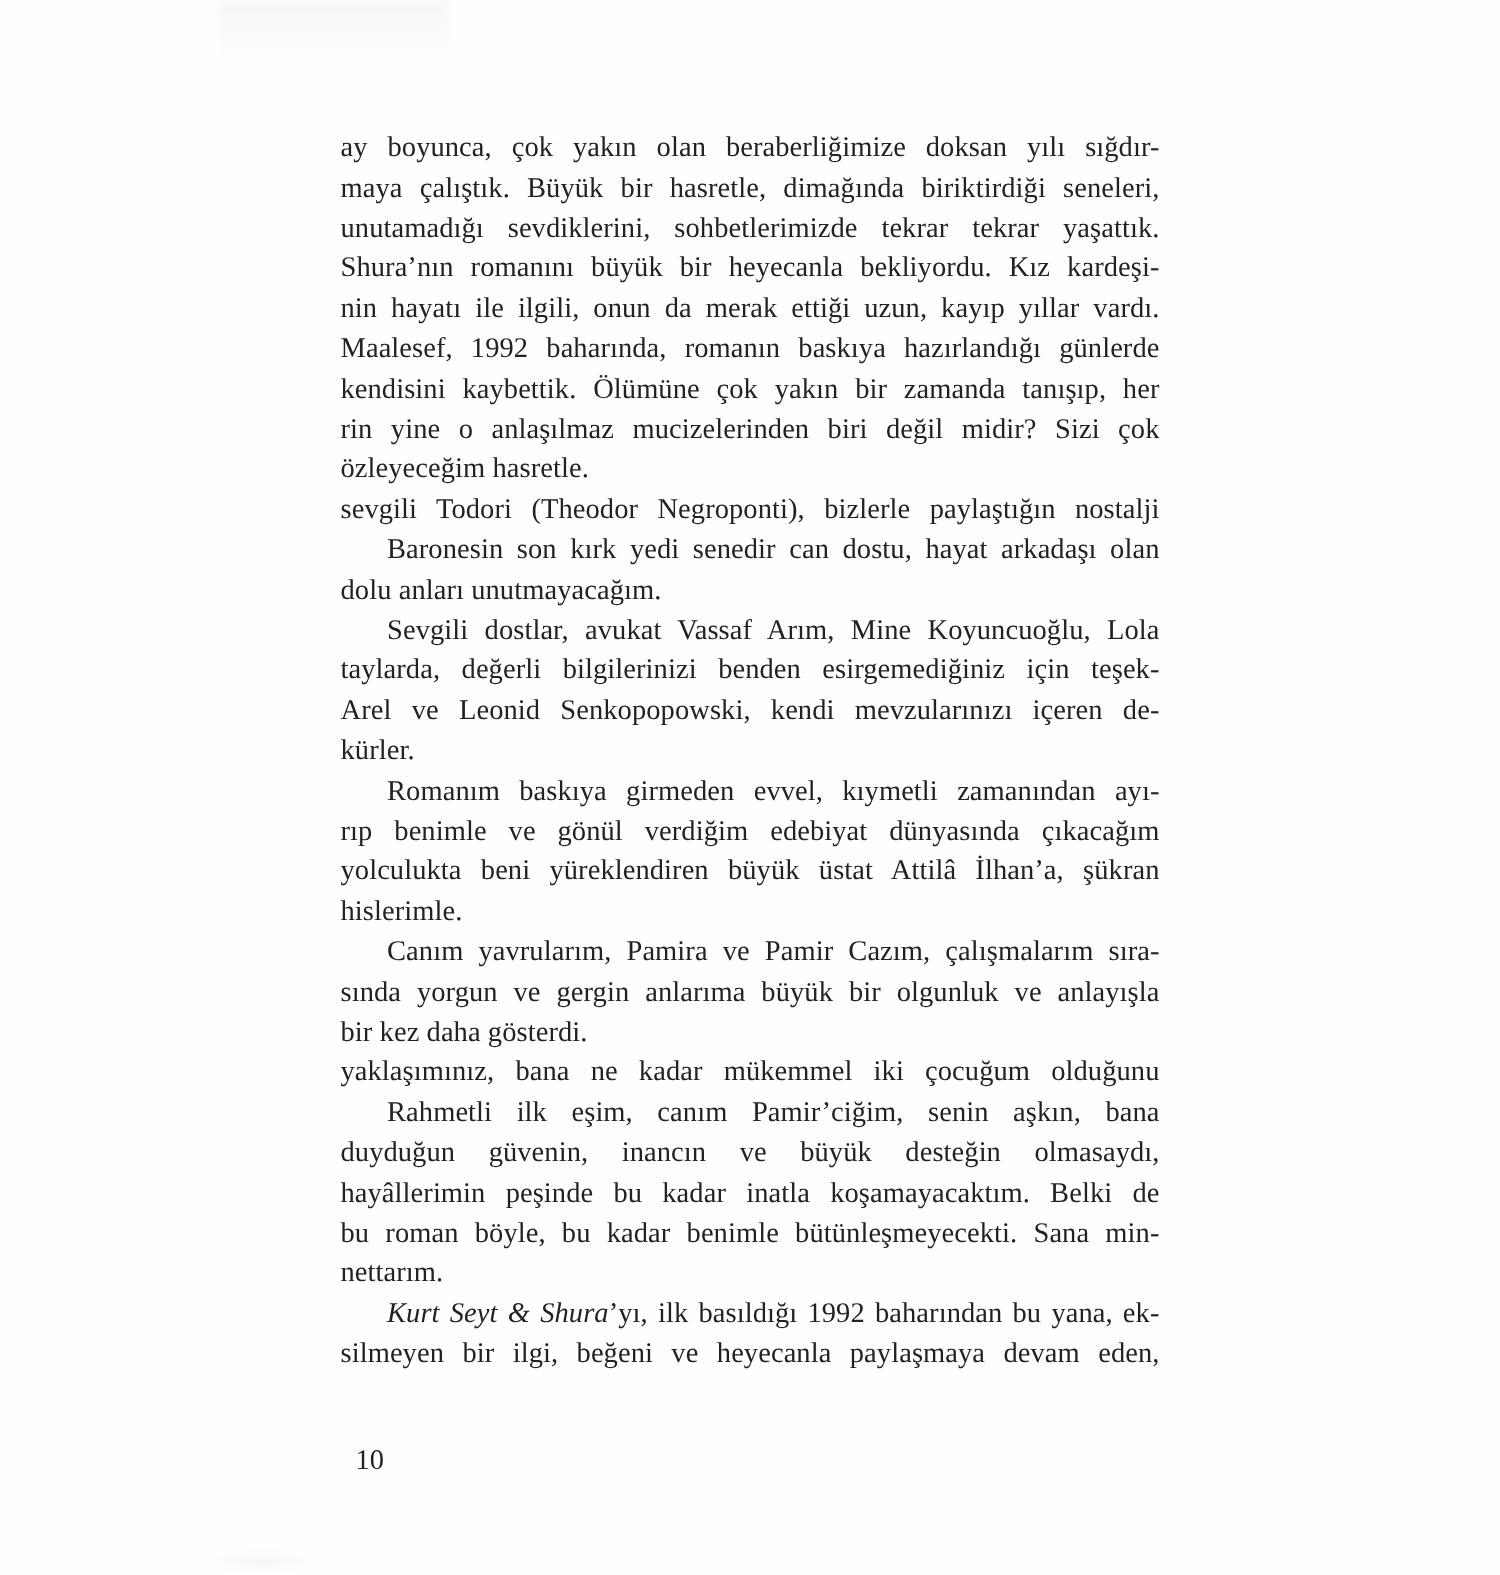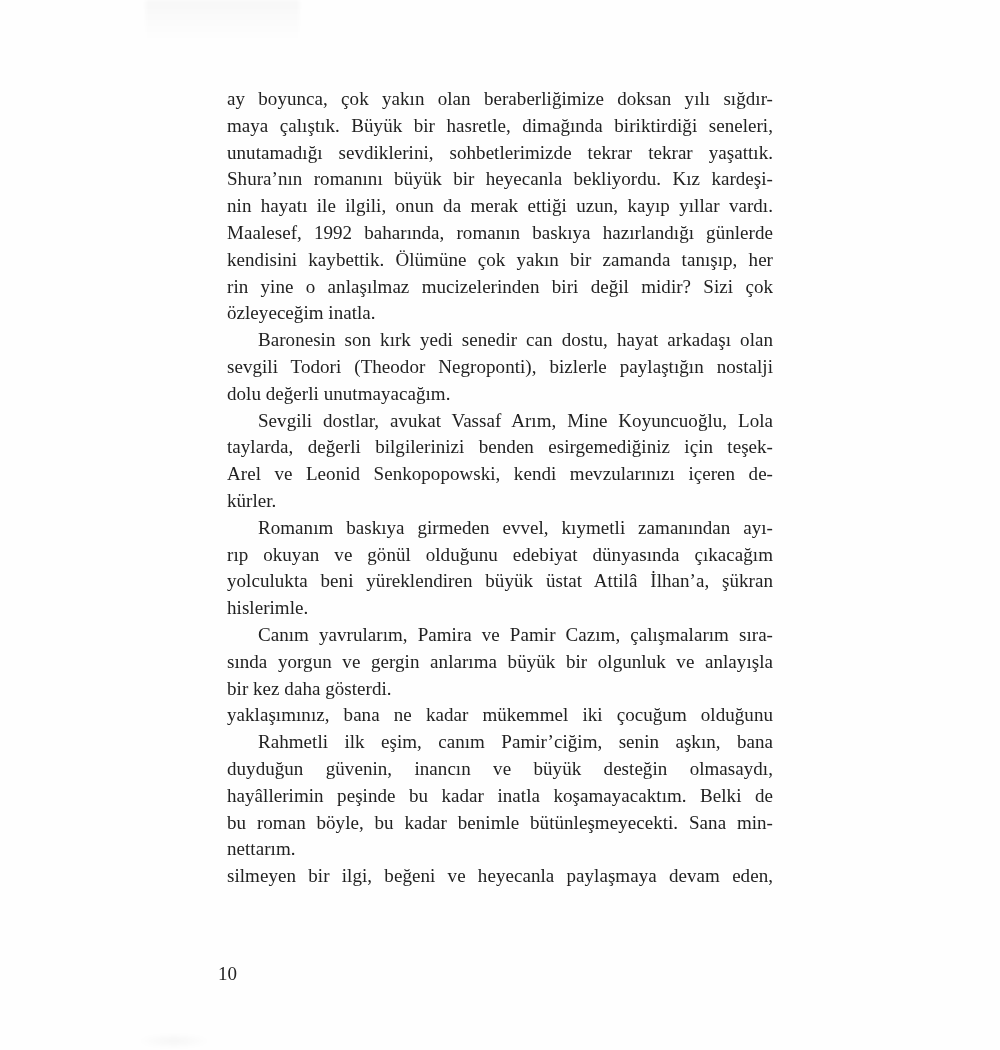--- a/index.html
+++ b/index.html
@@ -40,21 +40,21 @@
     text-indent: 31px;
   }
   .line.para-end {
     text-align-last: left;
   }
   .italic {
     font-style: italic;
   }
   .page-number {
     position: absolute;
-    left: 218px;
+    left: 237px;
     top: 960px;
     font-size: 19px;
     line-height: 27px;
     color: #222222;
   }
   
   .artifact {
     position: absolute;
     pointer-events: none;
     filter: blur(2px);
@@ -83,38 +83,39 @@
   <div class="artifact artifact-top"></div>
   <div class="body-text">
       <div class="line">ay boyunca, çok yakın olan beraberliğimize doksan yılı sığdır-</div>
       <div class="line">maya çalıştık. Büyük bir hasretle, dimağında biriktirdiği seneleri,</div>
       <div class="line">unutamadığı sevdiklerini, sohbetlerimizde tekrar tekrar yaşattık.</div>
       <div class="line">Shura’nın romanını büyük bir heyecanla bekliyordu. Kız kardeşi-</div>
       <div class="line">nin hayatı ile ilgili, onun da merak ettiği uzun, kayıp yıllar vardı.</div>
       <div class="line">Maalesef, 1992 baharında, romanın baskıya hazırlandığı günlerde</div>
       <div class="line">kendisini kaybettik. Ölümüne çok yakın bir zamanda tanışıp, her</div>
       <div class="line">rin yine o anlaşılmaz mucizelerinden biri değil midir? Sizi çok</div>
-      <div class="line para-end">özleyeceğim inatla.</div>
+      <div class="line para-end">özleyeceğim hasretle.</div>
+      <div class="line">sevgili Todori (Theodor Negroponti), bizlerle paylaştığın nostalji</div>
       <div class="line indent">Baronesin son kırk yedi senedir can dostu, hayat arkadaşı olan</div>
-      <div class="line">sevgili Todori (Theodor Negroponti), bizlerle paylaştığın nostalji</div>
-      <div class="line para-end">dolu değerli unutmayacağım.</div>
+      <div class="line para-end">dolu anları unutmayacağım.</div>
       <div class="line indent">Sevgili dostlar, avukat Vassaf Arım, Mine Koyuncuoğlu, Lola</div>
       <div class="line">taylarda, değerli bilgilerinizi benden esirgemediğiniz için teşek-</div>
       <div class="line">Arel ve Leonid Senkopopowski, kendi mevzularınızı içeren de-</div>
       <div class="line para-end">kürler.</div>
       <div class="line indent">Romanım baskıya girmeden evvel, kıymetli zamanından ayı-</div>
-      <div class="line">rıp okuyan ve gönül olduğunu edebiyat dünyasında çıkacağım</div>
+      <div class="line">rıp benimle ve gönül verdiğim edebiyat dünyasında çıkacağım</div>
       <div class="line">yolculukta beni yüreklendiren büyük üstat Attilâ İlhan’a, şükran</div>
       <div class="line para-end">hislerimle.</div>
       <div class="line indent">Canım yavrularım, Pamira ve Pamir Cazım, çalışmalarım sıra-</div>
       <div class="line">sında yorgun ve gergin anlarıma büyük bir olgunluk ve anlayışla</div>
       <div class="line para-end">bir kez daha gösterdi.</div>
       <div class="line">yaklaşımınız, bana ne kadar mükemmel iki çocuğum olduğunu</div>
       <div class="line indent">Rahmetli ilk eşim, canım Pamir’ciğim, senin aşkın, bana</div>
       <div class="line">duyduğun güvenin, inancın ve büyük desteğin olmasaydı,</div>
       <div class="line">hayâllerimin peşinde bu kadar inatla koşamayacaktım. Belki de</div>
       <div class="line">bu roman böyle, bu kadar benimle bütünleşmeyecekti. Sana min-</div>
       <div class="line para-end">nettarım.</div>
+      <div class="line indent"><span class="italic">Kurt Seyt &amp; Shura</span><span>’yı, ilk basıldığı 1992 baharından bu yana, ek-</span></div>
       <div class="line">silmeyen bir ilgi, beğeni ve heyecanla paylaşmaya devam eden,</div>
     </div>
   <div class="page-number">10</div>
   <div class="artifact artifact-bottom"></div>
 </div>
 
 </body></html>

